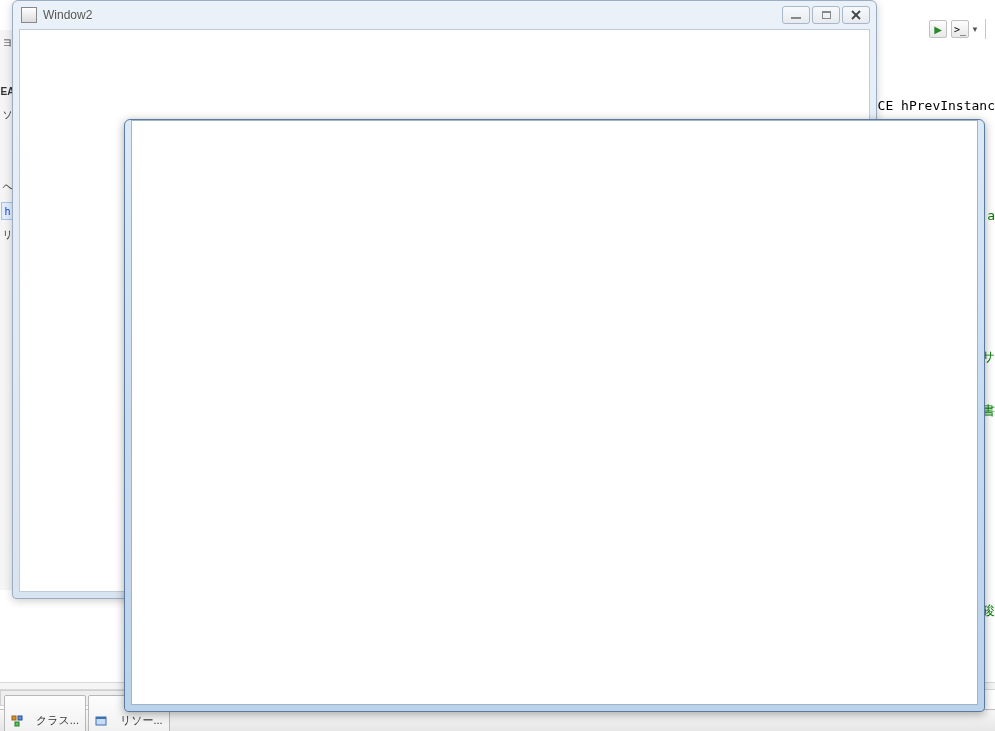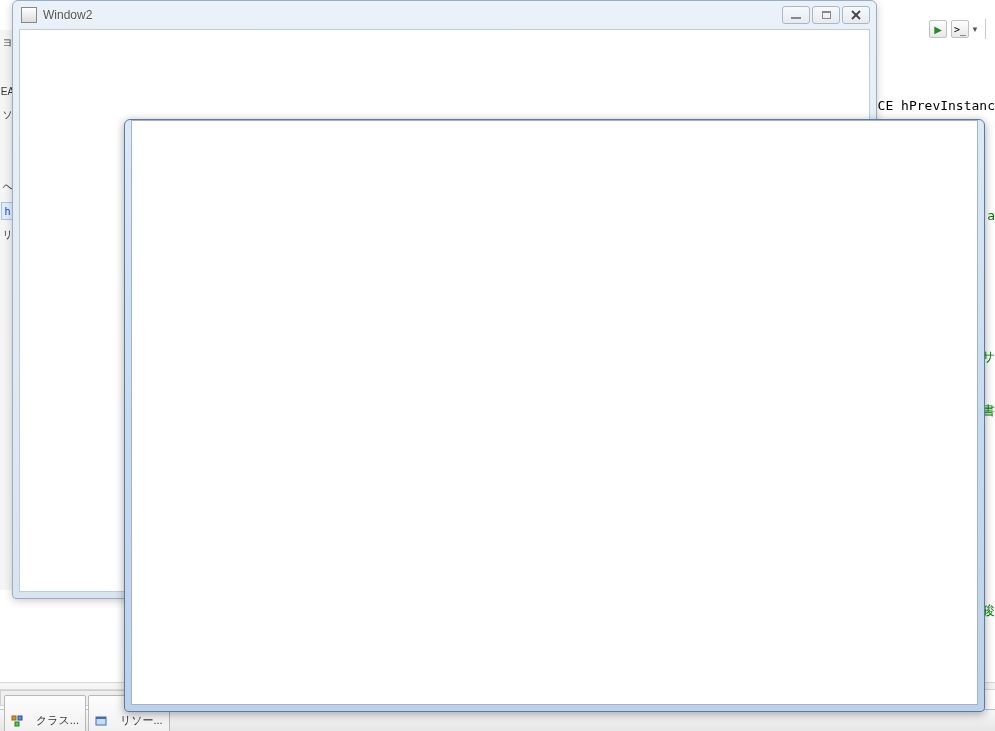--- a/index.html
+++ b/index.html
@@ -208,21 +208,21 @@
     <div class="tb-dropdown">
       <div class="tb-btn" style="font-family:monospace;">&gt;_</div>
       <span class="arrow">▼</span>
     </div>
     <div style="width:3px;height:20px;border-left:1px solid #c8c8c8;border-right:1px solid #fff;margin:0 2px;"></div>
   </div>
 
   <div class="ide-left-strip">
     <span class="item">ヨ</span>
     <span class="item"></span>
-    <span class="item" style="font-weight:normal;">EA</span>
+    <span class="item" style="font-weight:bold;">EA</span>
     <span class="item">ソ</span>
     <span class="item"></span>
     <span class="item"></span>
     <span class="item">ヘ</span>
     <span class="item" style="color:#1040c0;background:#e0ecff;width:14px;border:1px solid #a8c0e8;">h</span>
     <span class="item">リ</span>
   </div>
 
   <div class="ide-code-fragment">TANCE hPrevInstanc</div>
   <div class="ide-code-green" style="top:208px;">a</div>

